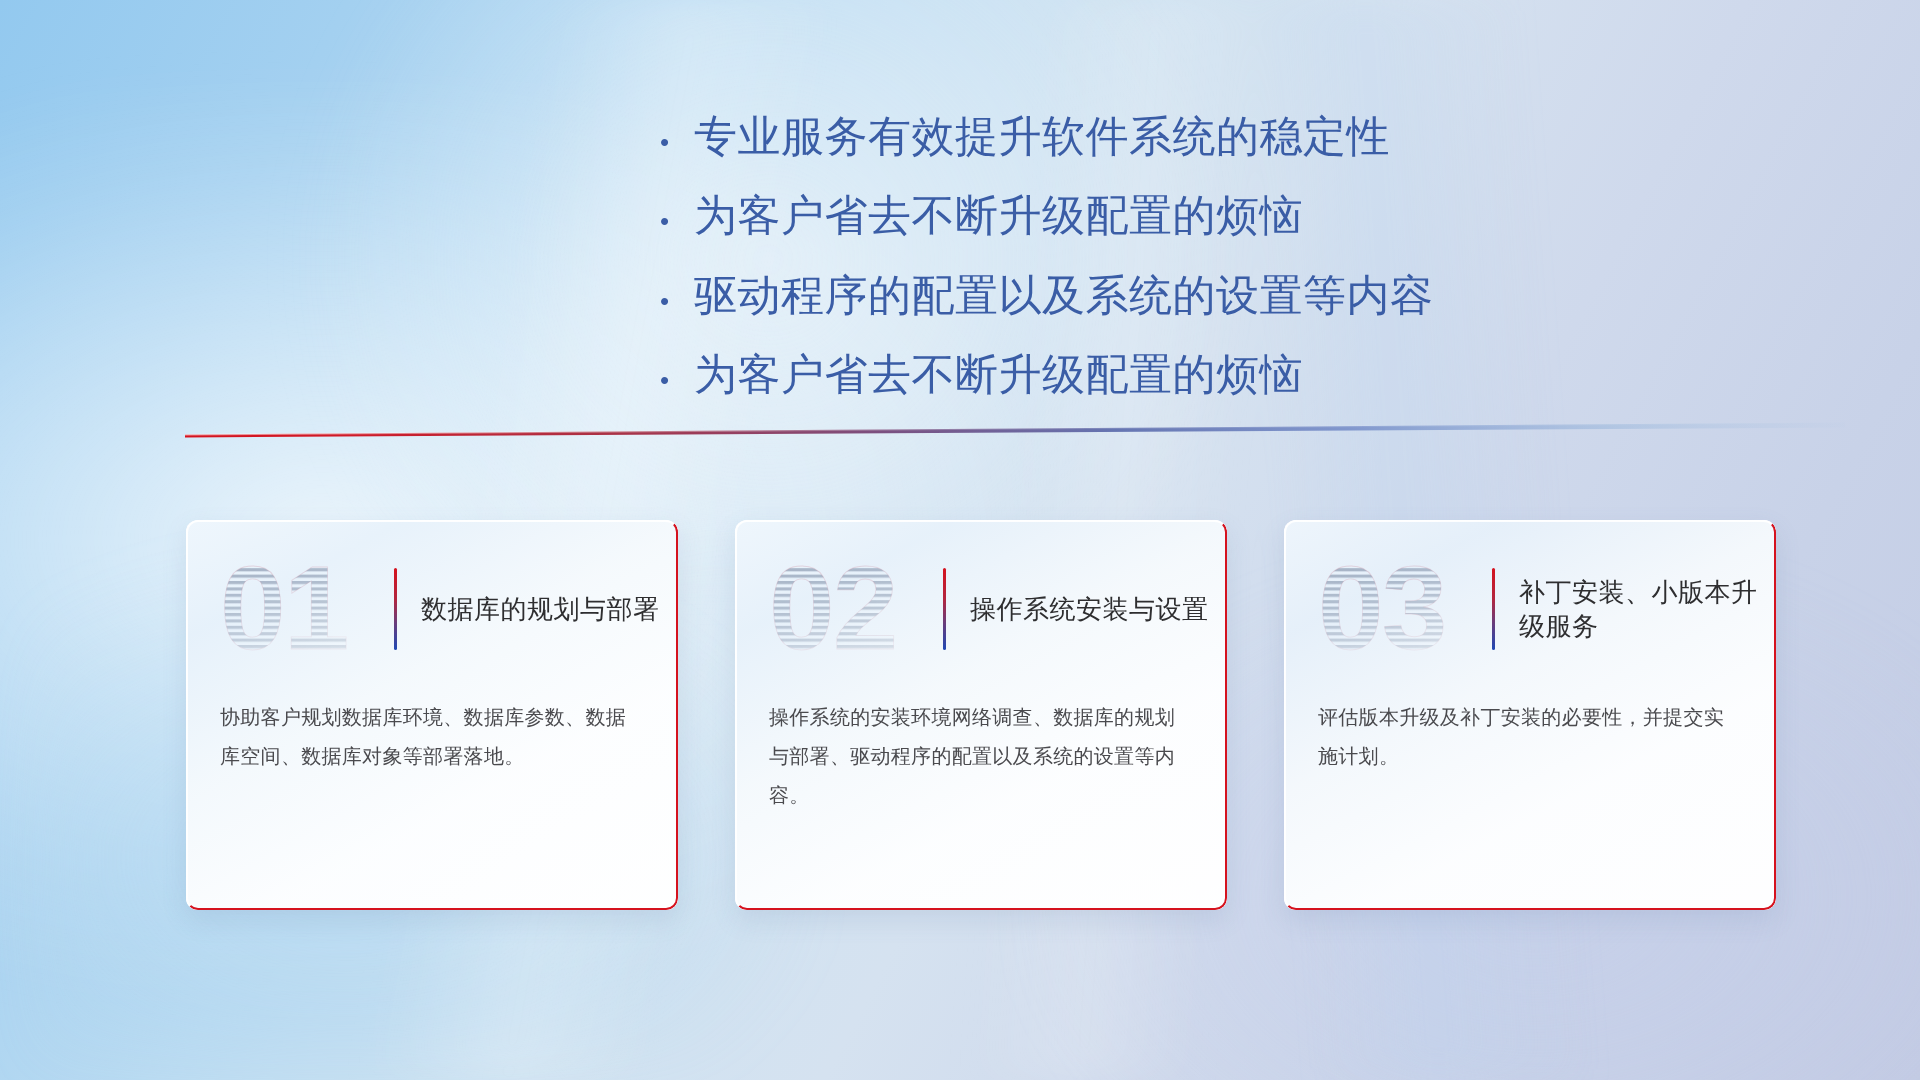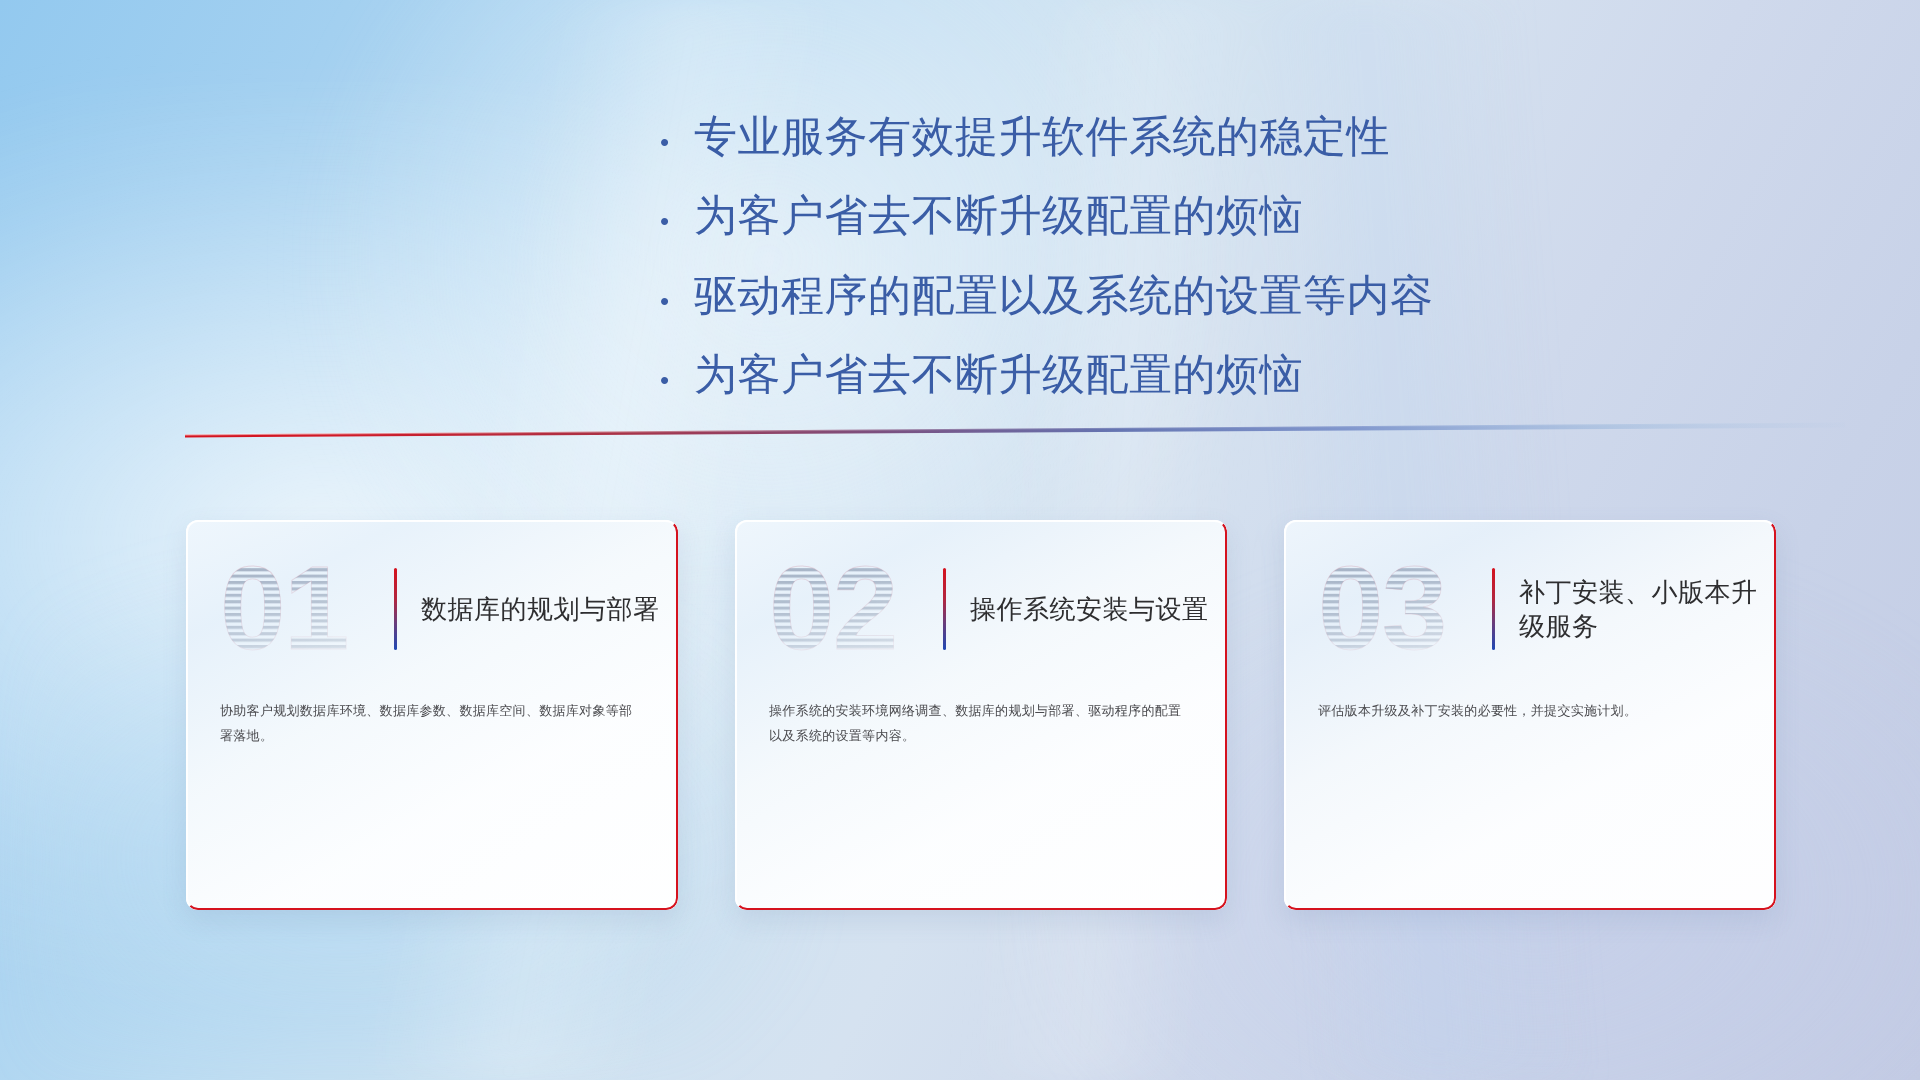--- a/index.html
+++ b/index.html
@@ -211,21 +211,21 @@
     font-size: 26px;
     line-height: 1.32;
     color: #2e2e30;
     font-weight: 400;
     letter-spacing: 0.5px;
     max-width: 250px;
   }
 
   .card-body {
     padding: 0 34px;
-    font-size: 13px;
+    font-size: 20px;
     line-height: 1.95;
     color: #4a4a4e;
     letter-spacing: 0.3px;
   }
 </style>
 </head>
 <body>
 
 <div id="slide">
 

